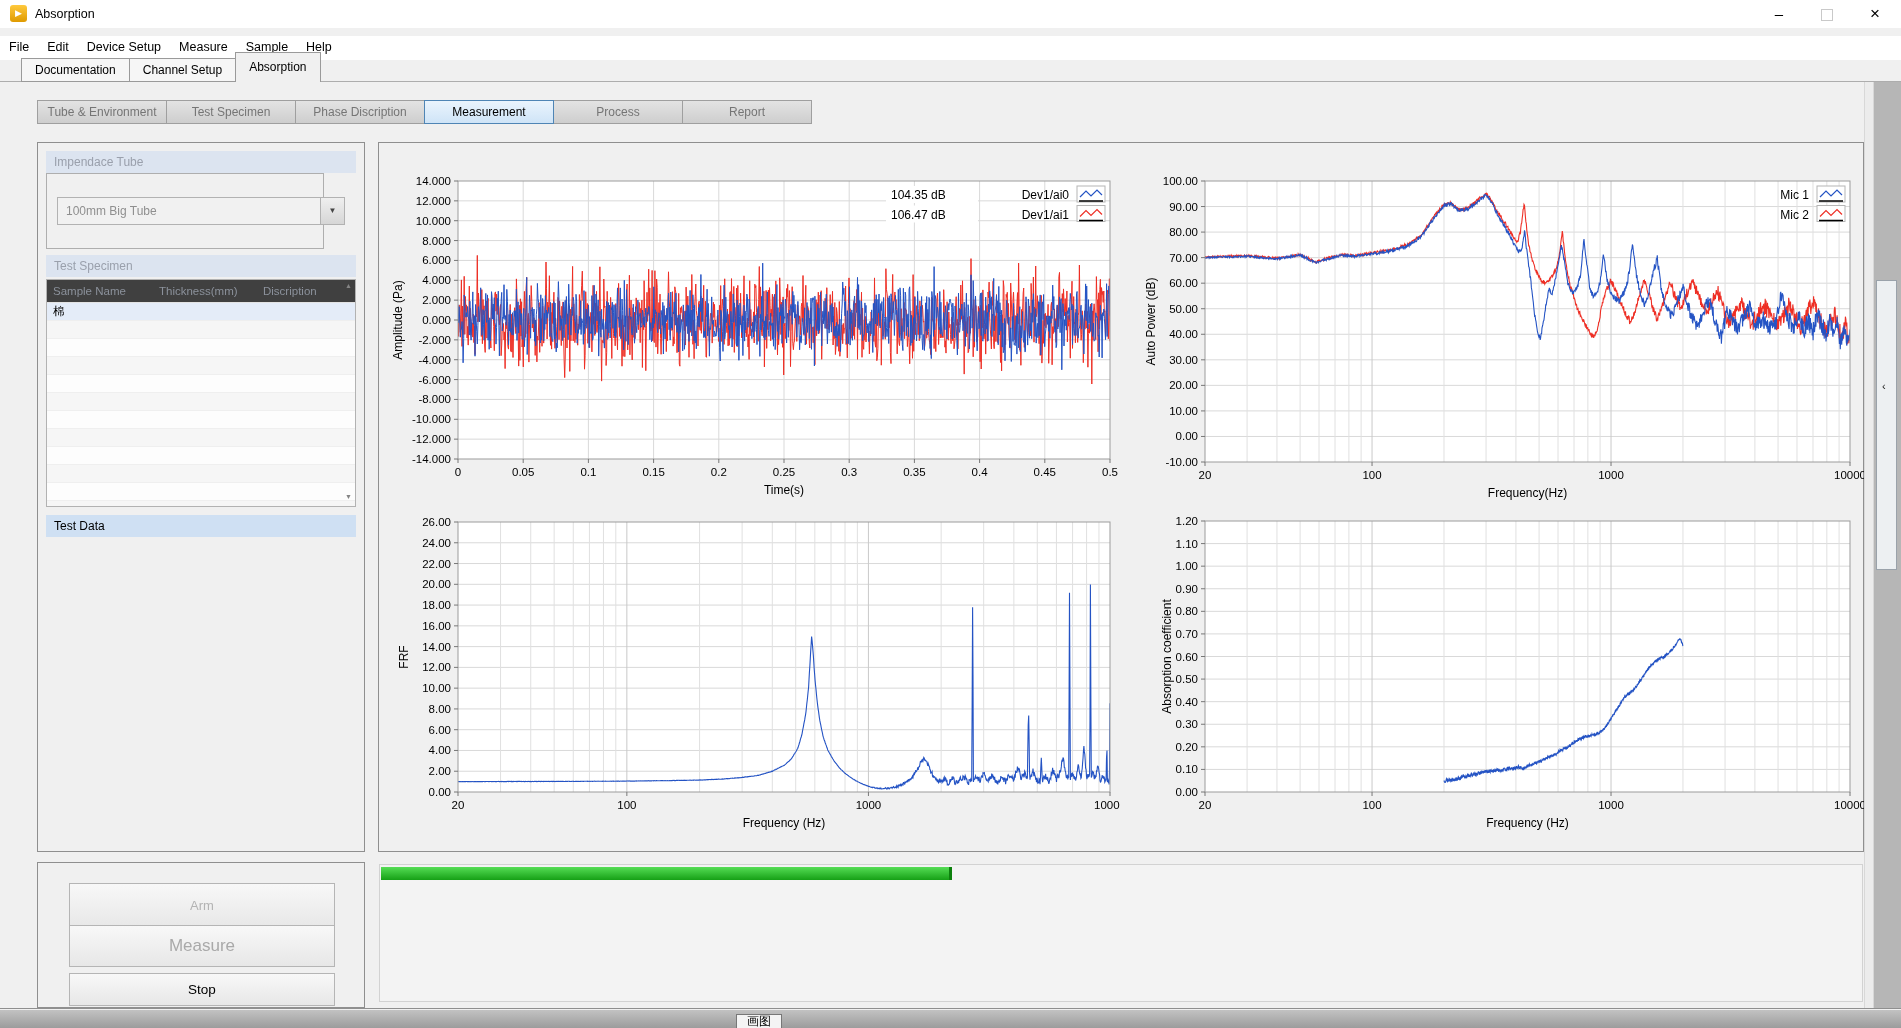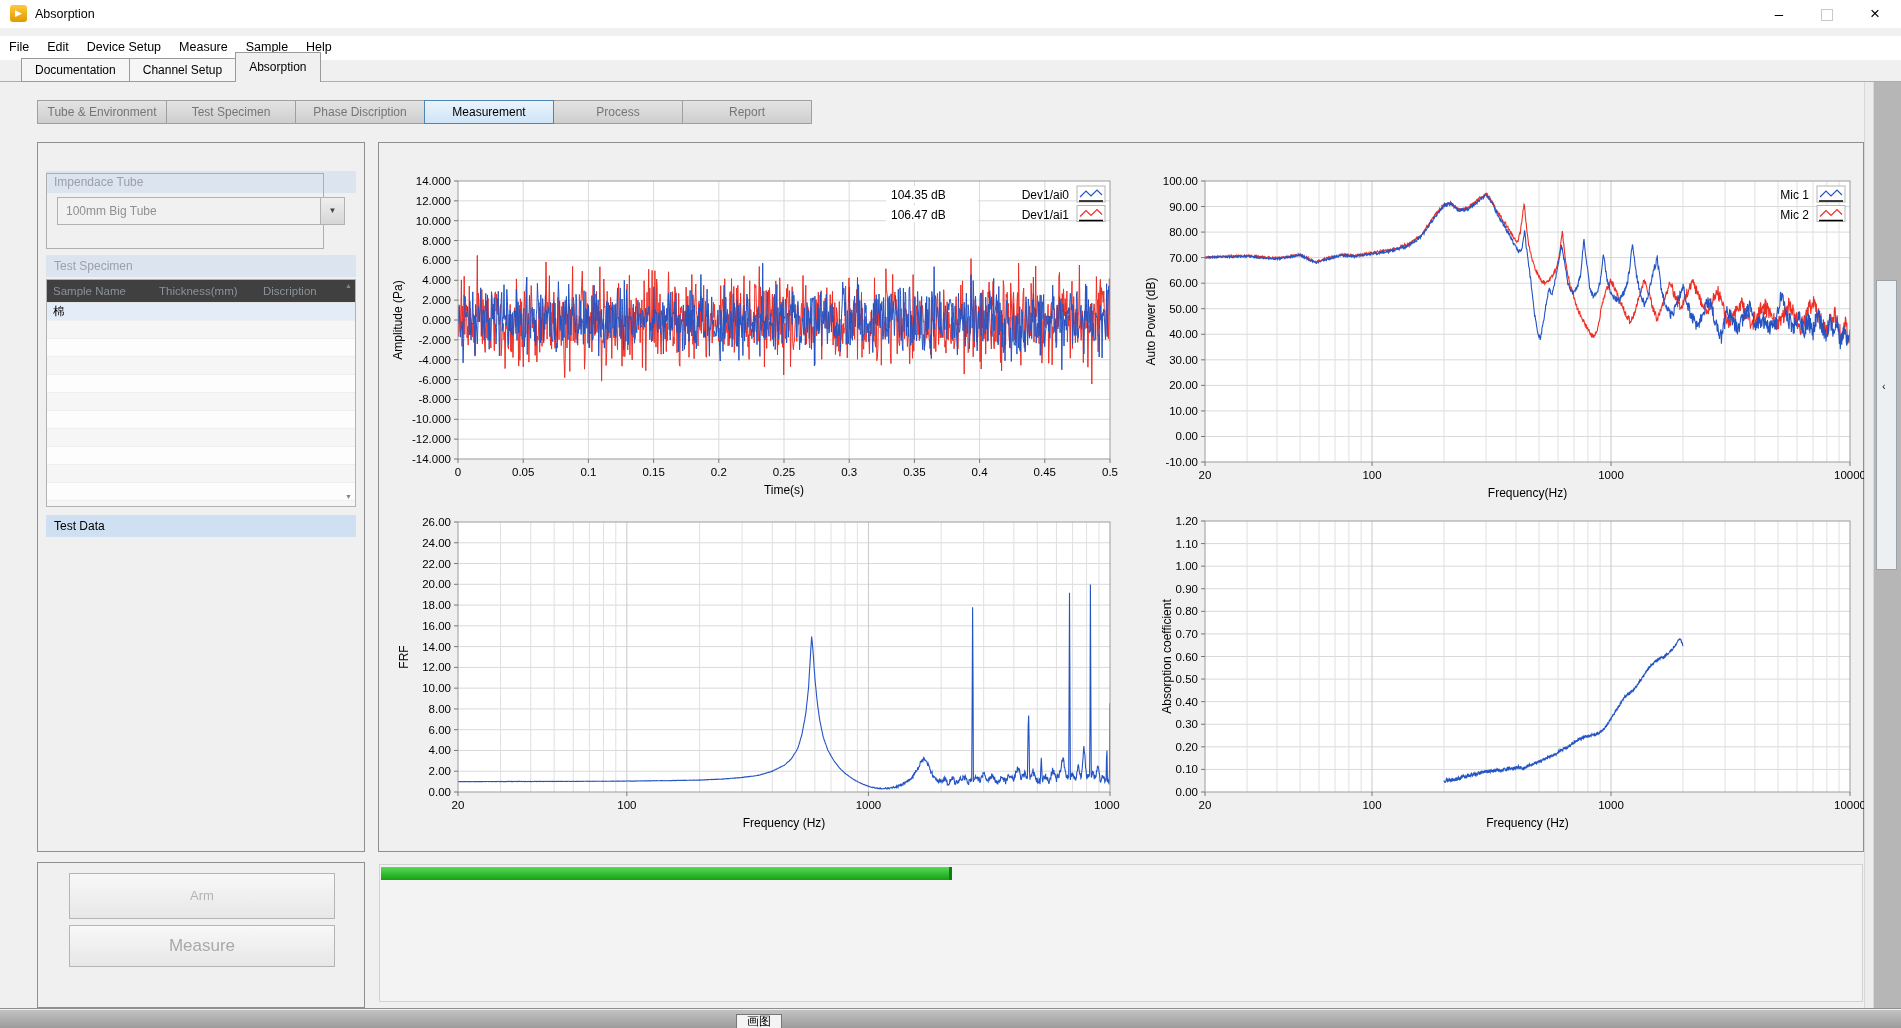--- a/index.html
+++ b/index.html
@@ -34,21 +34,21 @@
   .stab{width:130px;height:24px;box-sizing:border-box;line-height:23px;text-align:center;font-size:12px;color:#757575;
         background:linear-gradient(#e3e3e3,#cecece);border:1px solid #9f9f9f;margin-left:-1px;}
   .stab:first-child{margin-left:0;}
   .stab.active{background:linear-gradient(#eaf4fd,#cfe4f7);border:1px solid #4f85b5;color:#000;position:relative;z-index:1;}
 
   
   .leftpanel{position:absolute;left:37px;top:142px;width:328px;height:710px;border:1px solid #8f8f8f;
              background:#f0f0f0;box-sizing:border-box;}
   .band{position:absolute;left:8px;width:310px;height:22px;line-height:22px;padding-left:8px;
         box-sizing:border-box;font-size:12px;}
-  .band.b1{top:8px;background:#dce4f0;color:#9aa0ac;margin-top:20px;}
+  .band.b1{top:8px;background:#dce4f0;color:#9aa0ac;}
   .combo-wrap{position:absolute;left:8px;top:30px;width:278px;height:76px;border:1px solid #aeaeae;box-sizing:border-box;}
   .combo{position:absolute;left:10px;top:23px;width:288px;height:28px;background:#f1f1f1;border:1px solid #b2b2b2;
          box-sizing:border-box;font-size:12px;color:#8f8f8f;line-height:26px;padding-left:8px;}
   .combo-btn{position:absolute;right:0;top:0;width:24px;height:26px;background:linear-gradient(#efefef,#d6d6d6);
              border-left:1px solid #b2b2b2;text-align:center;line-height:26px;font-size:8px;color:#444;box-sizing:border-box;}
   .band.b2{top:112px;background:#dce4f0;color:#9aa0ac;}
   .spec-table{position:absolute;left:8px;top:136px;width:310px;height:228px;background:#fff;border:1px solid #b2b2b2;
               box-sizing:border-box;overflow:hidden;font-size:11.5px;}
   .thead{display:flex;height:22px;background:#404040;color:#8b919b;border-bottom:1px solid #e3e3e3;}
   .th,.td{box-sizing:border-box;padding-left:6px;overflow:hidden;white-space:nowrap;}
@@ -66,21 +66,21 @@
   .test-list{position:absolute;left:8px;top:396px;width:310px;height:298px;background:#fff;border:1px solid #b2b2b2;
              box-sizing:border-box;font-size:11.5px;overflow:hidden;}
   .litem{height:16px;line-height:16px;padding-left:5px;white-space:nowrap;}
   .litem.selected{background:#17bd17;}
 
   
   .btnpanel{position:absolute;left:37px;top:862px;width:328px;height:146px;border:1px solid #8f8f8f;
             background:#f0f0f0;box-sizing:border-box;}
   .bigbtn{position:absolute;left:31px;width:266px;background:linear-gradient(#f8f8f8,#e7e7e7);
           border:1px solid #b5b5b5;text-align:center;box-sizing:border-box;}
-  .bigbtn.arm{top:10px;height:46px;line-height:44px;color:#b3b3b3;font-size:13px;}
+  .bigbtn.arm{top:20px;height:46px;line-height:44px;color:#b3b3b3;font-size:13px;}
   .bigbtn.measure{top:62px;height:42px;line-height:40px;color:#a9a9a9;font-size:17px;}
   .bigbtn.stop{top:110px;height:33px;line-height:31px;color:#000;font-size:13.5px;}
 
   
   .rightpanel{position:absolute;left:378px;top:142px;width:1486px;height:710px;border:1px solid #8f8f8f;
               background:#f0f0f0;box-sizing:border-box;}
   .chart{position:absolute;pointer-events:none;}
   .chart text{font-family:"Liberation Sans",sans-serif;}
 
   
@@ -215,20 +215,21 @@
         </div>
       </div>
     <span class="tscroll up" style="position:absolute;right:12px;top:139px;font-size:7px;color:#848484;">▲</span>
     <span class="tscroll down" style="position:absolute;right:12px;top:350px;font-size:7px;color:#848484;">▼</span>
     <div class="band b3">Test Data</div>
   </div>
 
   <div class="btnpanel">
     <div class="bigbtn arm">Arm</div>
     <div class="bigbtn measure">Measure</div>
+    <div class="bigbtn stop">Stop</div>
   </div>
 
   <div class="rightpanel"></div>
   <svg class="chart" viewBox="0 0 740 370" style="left: 380px; top: 150px; width: 740px; height: 370px;">
       <rect x="78" y="31" width="652" height="278" fill="#ffffff"></rect>
       <line x1="78" y1="289.14285714285717" x2="730" y2="289.14285714285717" stroke="#d9d9d9" stroke-width="1"></line>
       <line x1="78" y1="269.2857142857143" x2="730" y2="269.2857142857143" stroke="#d9d9d9" stroke-width="1"></line>
       <line x1="78" y1="249.42857142857142" x2="730" y2="249.42857142857142" stroke="#d9d9d9" stroke-width="1"></line>
       <line x1="78" y1="229.57142857142858" x2="730" y2="229.57142857142858" stroke="#d9d9d9" stroke-width="1"></line>
       <line x1="78" y1="209.71428571428572" x2="730" y2="209.71428571428572" stroke="#d9d9d9" stroke-width="1"></line>

